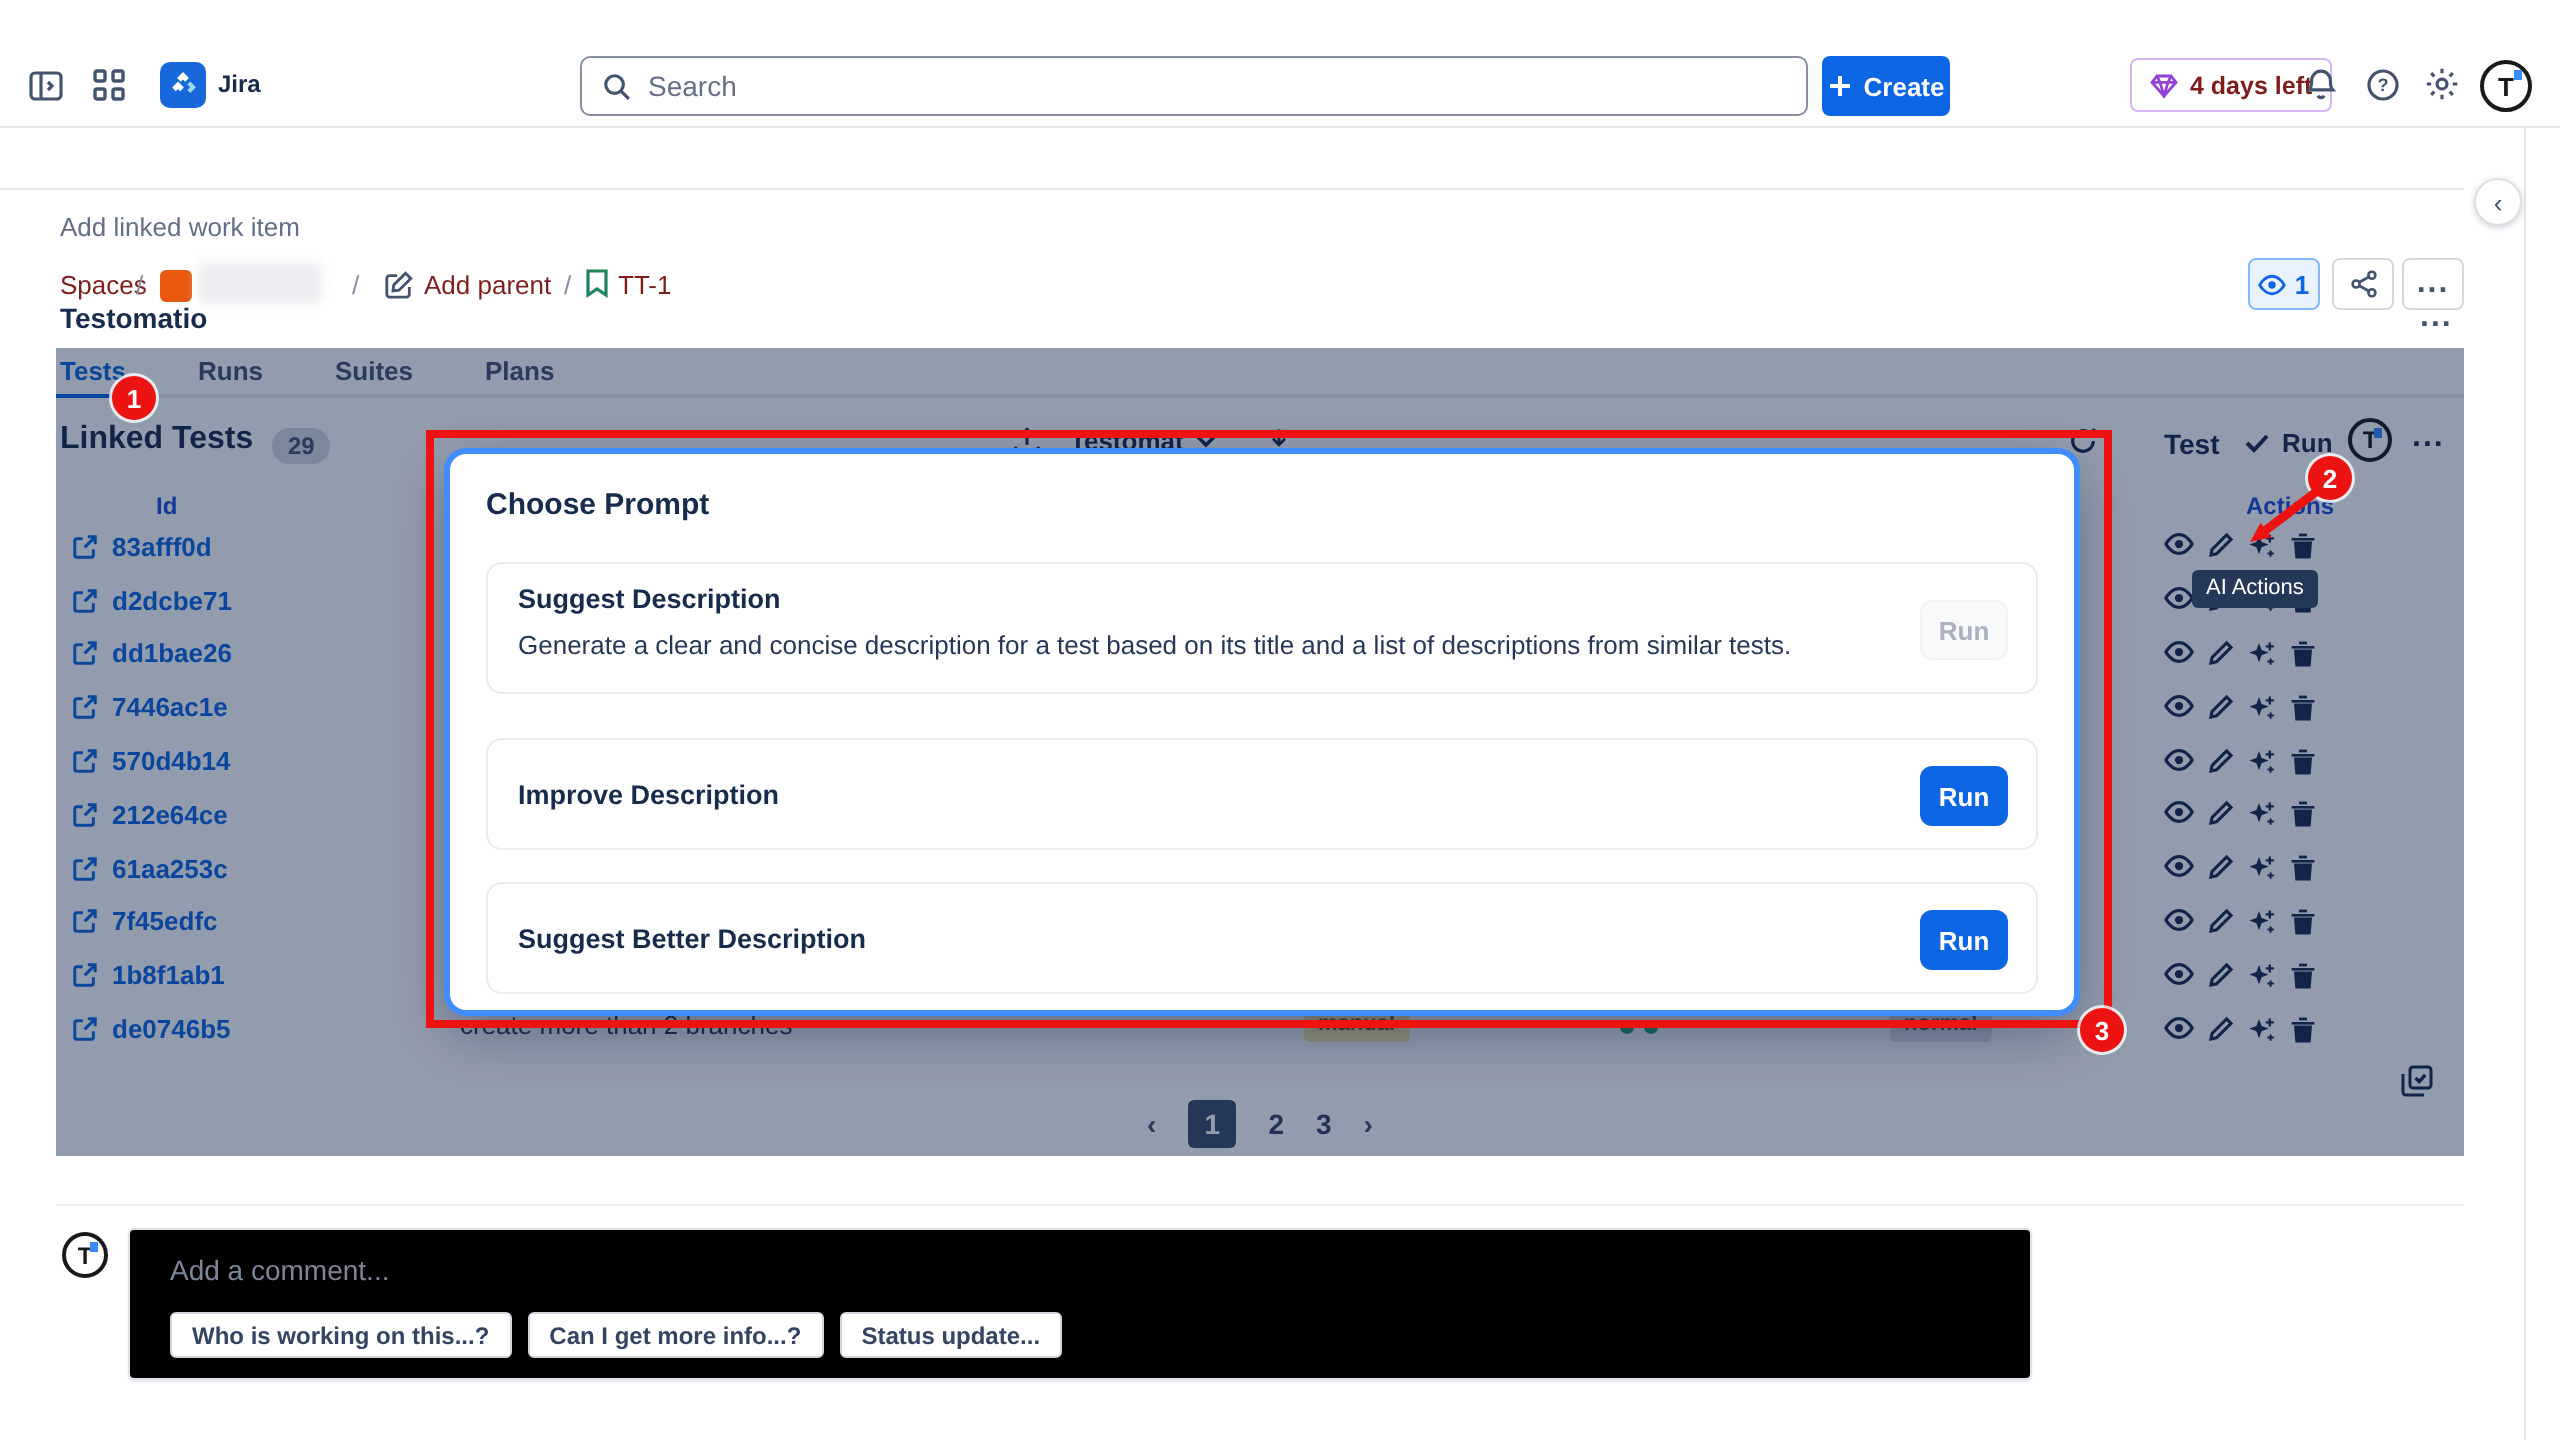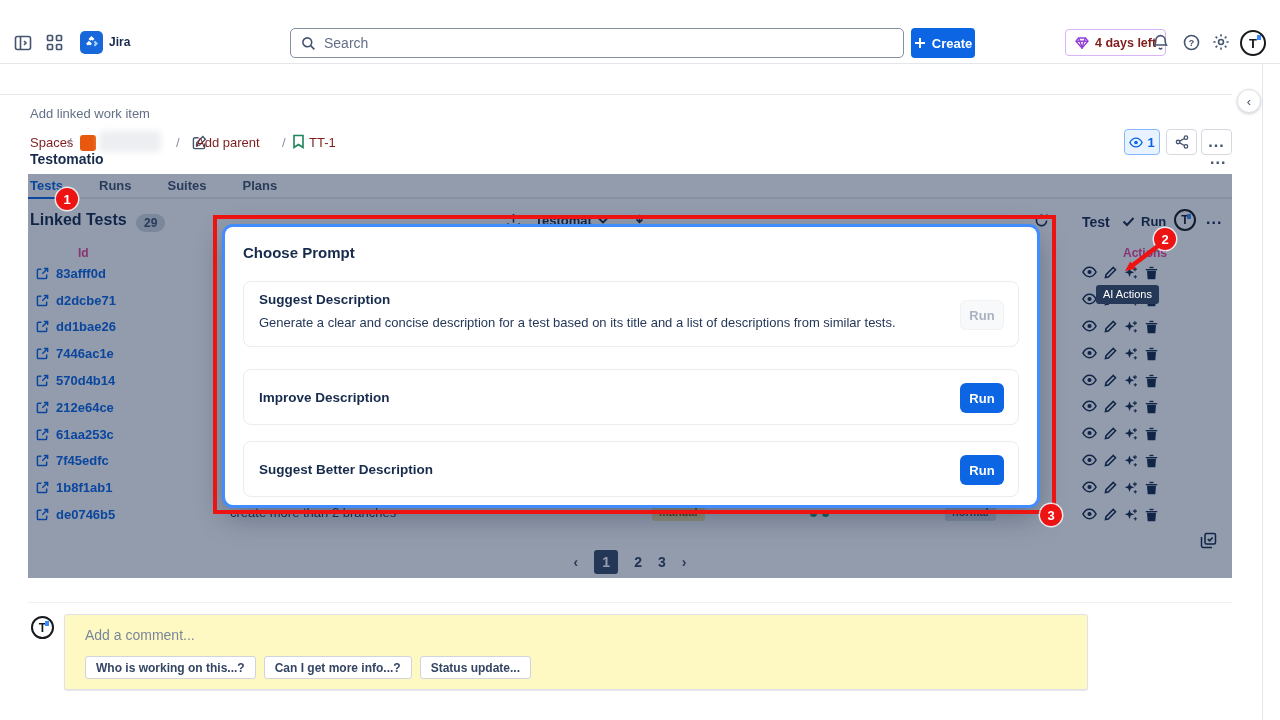--- a/index.html
+++ b/index.html
@@ -52,21 +52,21 @@
   .tbtxt { font-size:13px; font-weight:600; color:#172b4d; }
   #proj-dd { left:507px; top:39px; display:flex; gap:6px; align-items:center; cursor:pointer; }
   #tb-upload { left:478px; top:39px; color:#172b4d; cursor:pointer; }
   #tb-import { left:604px; top:39px; color:#172b4d; cursor:pointer; }
   #tb-refresh { left:1006px; top:39px; color:#172b4d; cursor:pointer; }
   #tb-test { left:1054px; top:40px; font-size:14px; cursor:pointer; }
   #tb-run { left:1094px; top:40px; display:flex; gap:6px; align-items:center; font-size:14px; cursor:pointer; }
   #tb-logo { left:1146px; top:35px; width:22px; height:22px; font-size:12px; cursor:pointer; }
   #tb-more { left:1178px; top:36px; color:#172b4d; font-weight:700; letter-spacing:1px; cursor:pointer; }
 
-  .thead { font-size:12px; font-weight:700; color:#ec4899;padding-left:45px; }
+  .thead { font-size:12px; font-weight:700; color:#1d4ed8;padding-left:45px; }
   #th-id { left:5px; top:72px; }
   #th-actions { left:1050px; top:72px; }
 
   #rows { position:absolute; left:0; top:86px; width:100%; }
   .trow { height:26.8px; display:flex; align-items:center; padding-left:8px; position:relative; }
   .trow a { margin-left:7px; color:#0c66e4; font-size:13px; font-weight:600; text-decoration:none; cursor:pointer; }
   .trow .lnk { color:#0c66e4; display:flex; }
   .acts { position:absolute; left:1054px; display:flex; gap:7px; color:#172b4d; }
   .acts span { cursor:pointer; display:flex; }
 
@@ -102,21 +102,21 @@
   
   #red-rect { left:213px; top:215px; width:843px; height:299px; border:4px solid #ee1313; z-index:40; pointer-events:none; }
   .stepdot { width:22px; height:22px; border-radius:50%; background:#ee1313; color:#fff; font-size:13px; font-weight:700; display:flex; align-items:center; justify-content:center; z-index:50; box-shadow:0 0 0 1.5px rgba(255,255,255,.8); pointer-events:none; }
   #step1 { left:56px; top:188px; } #step2 { left:1154px; top:228px; } #step3 { left:1040px; top:504px; }
   #arrow2 { left:1118px; top:240px; z-index:50; pointer-events:none; }
   #tooltip { left:1096px; top:285px; height:19px; line-height:19px; padding:0 7px; background:#253858; color:#fff; font-size:11px; border-radius:3px; z-index:20; }
 
   
   #comment-div { left:28px; top:602px; width:1204px; border-top:1px solid #eef0f2; }
   #cmt-avatar { left:31px; top:616px; width:23px; height:23px; font-size:12px; }
-  #comment-box { left:64px; top:614px; width:1024px; height:76px; border:1px solid #dfe1e6; border-radius:3px; background:#fef9c3; box-shadow:0 1px 1px rgba(9,30,66,.1); cursor:text; }
+  #comment-box { left:64px; top:614px; width:952px; height:76px; border:1px solid #dfe1e6; border-radius:3px; background:#000000; box-shadow:0 1px 1px rgba(9,30,66,.1); cursor:text; }
   #cmt-ph { position:absolute; left:20px; top:12px; font-size:14px; color:#7a869a; }
   #quick { position:absolute; left:20px; top:41px; display:flex; gap:8px; }
   .qr { height:23px; border:1px solid #d0d4db; border-radius:3px; background:#fff; padding:0 10px; font-size:12px; font-weight:600; color:#344563; font-family:inherit; cursor:pointer; display:flex; align-items:center; }
   svg { display:block; }
 </style>
 </head>
 <body>
 
 <div id="stage">
 
@@ -198,21 +198,21 @@
     <span class="abs sep" style="left:68px;top:71px;">/</span>
     <span id="space-icon" class="abs"></span>
     <span id="blurred-name" class="abs"></span>
     <span class="abs sep" style="left:176px;top:71px;">/</span>
     <span class="abs navicon" style="left:192px;top:71px;">
       <svg width="15" height="15" viewBox="0 0 16 16" fill="none" stroke="#44546f" stroke-width="1.5">
           <path d="M13.5 9v4a1.5 1.5 0 0 1-1.5 1.5H3A1.5 1.5 0 0 1 1.5 13V4.5A1.5 1.5 0 0 1 3 3h4"></path>
           <path d="M11.5 1.7l2.8 2.8-6.3 6.3-3.2.4.4-3.2z"></path>
         </svg>
     </span>
-    <span class="abs crumbtxt" style="left:196px;top:71px;">Add parent</span>
+    <span class="abs crumbtxt" style="left:212px;top:71px;">Add parent</span>
     <span class="abs sep" style="left:282px;top:71px;">/</span>
     <span class="abs navicon" style="left:292px;top:70px;color:#1f845a;">
       <svg width="13" height="15" viewBox="0 0 12 15" fill="none" stroke="currentColor" stroke-width="1.6">
           <path d="M1.5 1.5h9V13.5L6 10.5 1.5 13.5z"></path>
         </svg>
     </span>
     <span class="abs crumbtxt" style="left:309px;top:71px;">TT-1</span>
 
     <div id="watch-badge" class="abs crumb-btn">
       <svg width="14" height="11" viewBox="0 0 16 12" fill="none">

